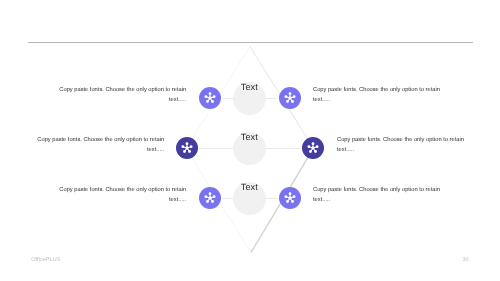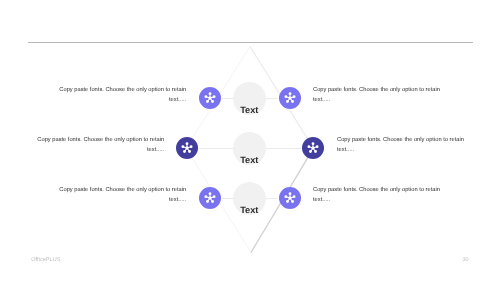--- a/index.html
+++ b/index.html
@@ -1,20 +1,20 @@
 <!DOCTYPE html>
 <html><head>
 <meta charset="utf-8">
 <style>
   html,body{margin:0;padding:0;}
   body{width:500px;height:281px;background:#ffffff;font-family:"Liberation Sans",sans-serif;overflow:hidden;-webkit-font-smoothing:antialiased;text-rendering:geometricPrecision;font-synthesis:none;}
   .slide{position:relative;width:500px;height:281px;background:#fff;overflow:hidden;transform:translateZ(0);}
   .divider{position:absolute;left:27.6px;top:42px;width:445px;height:1px;background:#b7b7b7;}
   svg.bg{position:absolute;left:0;top:0;width:500px;height:281px;}
-  .node{position:absolute;border-radius:50%;display:flex;align-items:flex-end;justify-content:center;font-weight:bold;}
+  .node{position:absolute;border-radius:50%;display:flex;align-items:flex-start;justify-content:center;}
   .txtnode{width:33px;height:33px;background:#f1f1f1;color:#2b2b2b;font-size:9.2px;}
   .txtnode span{transform:translateZ(0);}
   .iconnode{position:absolute;width:22px;height:22px;border-radius:50%;}
   .iconnode svg{display:block;width:22px;height:22px;}
   .desc{position:absolute;font-size:5.73px;color:#2e2e2e;line-height:10.2px;transform:translateZ(0);}
   .footer-left{position:absolute;left:31.3px;top:257px;font-size:5.5px;color:#bdbdbd;letter-spacing:.05px;transform:translateZ(0);}
   .footer-right{position:absolute;left:462.4px;top:257px;font-size:5.5px;color:#bdbdbd;transform:translateZ(0);}
 </style>
 </head>
 <body>

